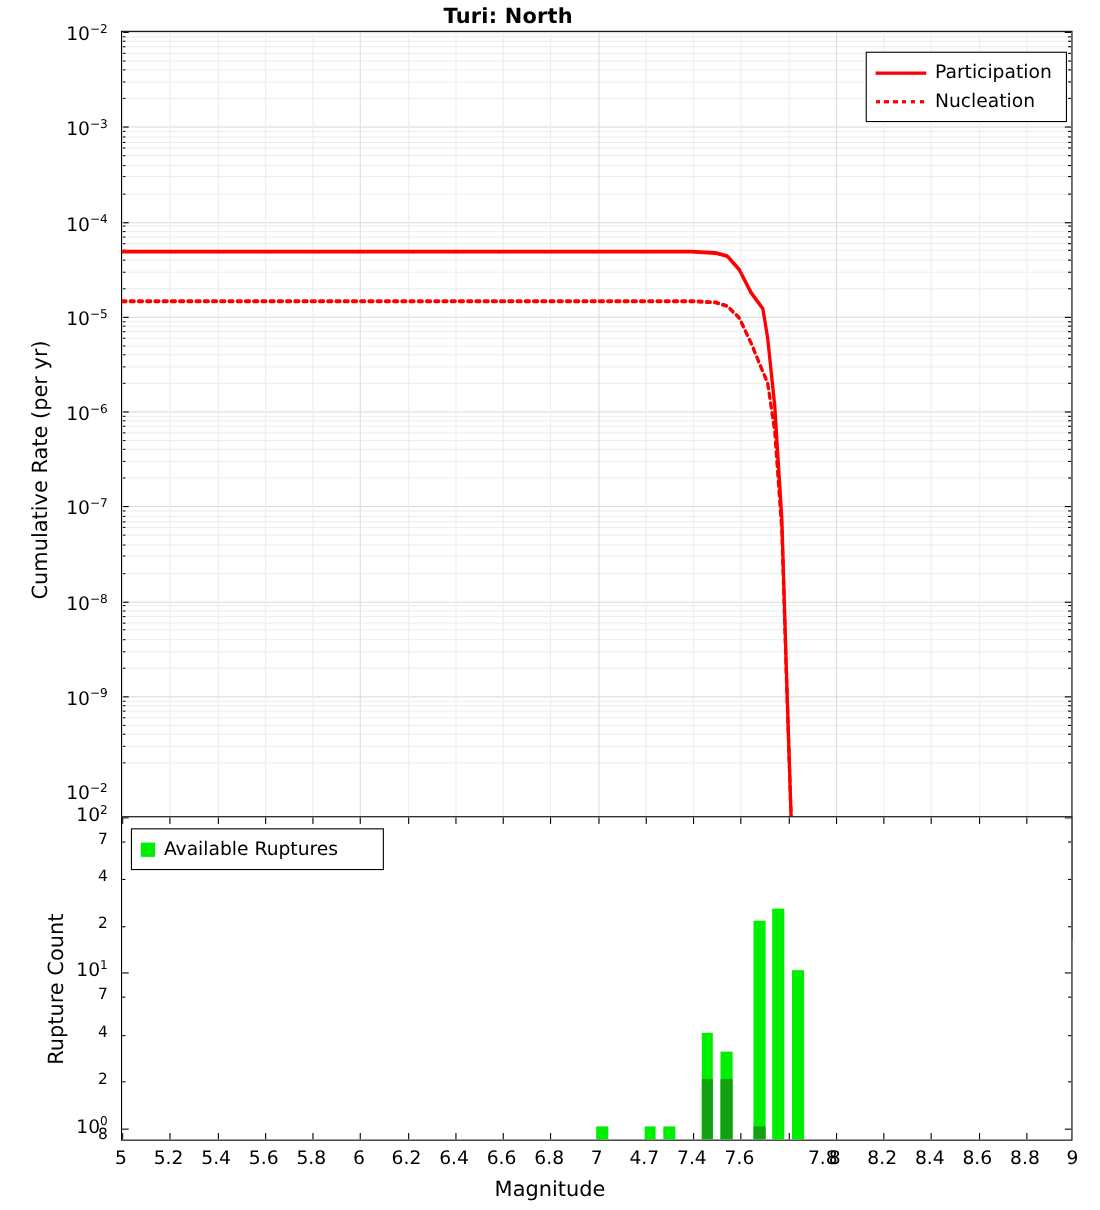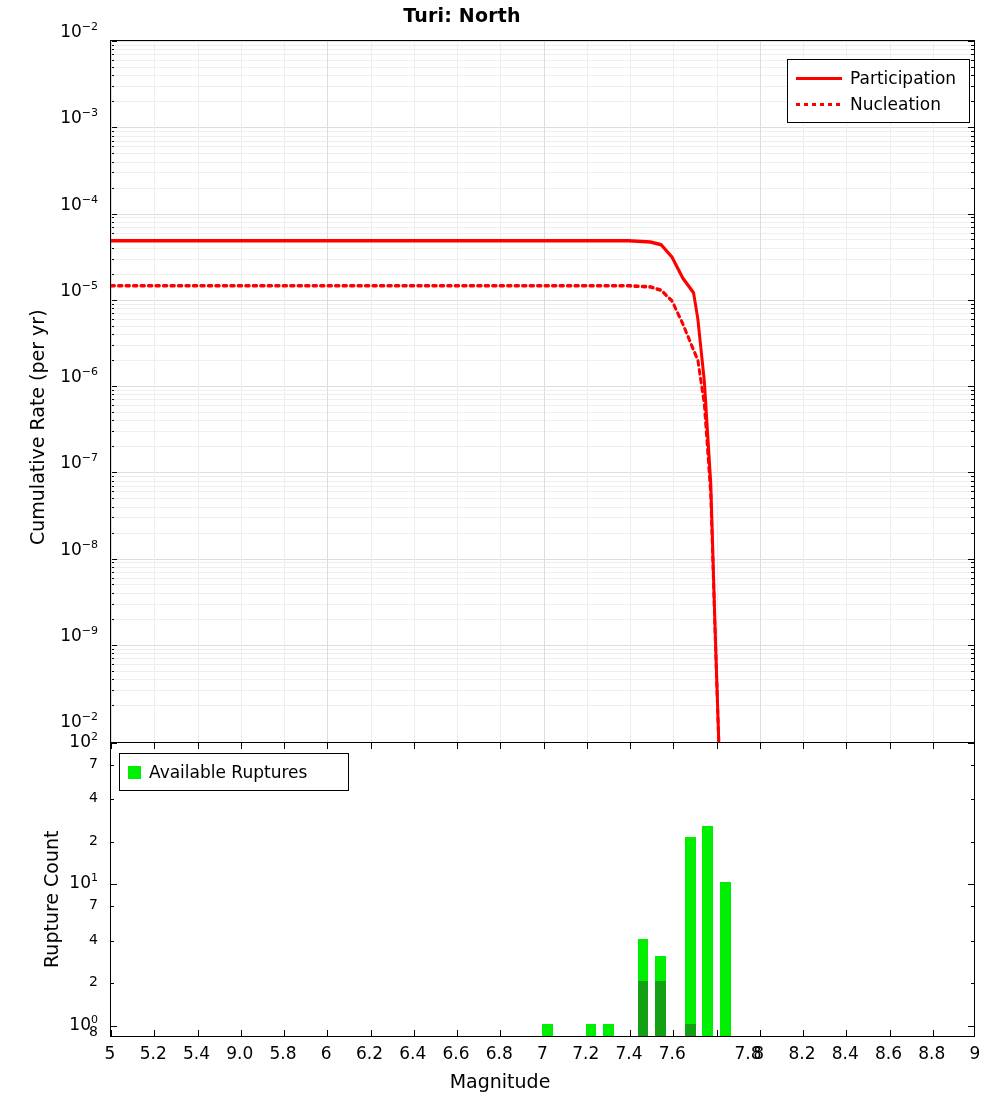--- a/index.html
+++ b/index.html
@@ -35,21 +35,21 @@
   
   .panel {
     position: absolute;
     box-sizing: border-box;
     border: 1px solid #000;
     background: #ffffff;
     overflow: hidden;
   }
   #panel-top {
     left: 110px;
-    top: 40px;
+    top: 28px;
     width: 865px;
     height: 826px;
   }
   #panel-bottom {
     left: 110px;
     top: 742px;
     width: 865px;
     height: 295px;
   }
 
@@ -571,29 +571,29 @@
       <div class="ylabel-tick" style="left: 0px; width: 98px; top: 192.5px;">10<sup>−4</sup></div>
       <div class="ylabel-tick" style="left: 0px; width: 98px; top: 278.75px;">10<sup>−5</sup></div>
       <div class="ylabel-tick" style="left: 0px; width: 98px; top: 365px;">10<sup>−6</sup></div>
       <div class="ylabel-tick" style="left: 0px; width: 98px; top: 451.25px;">10<sup>−7</sup></div>
       <div class="ylabel-tick" style="left: 0px; width: 98px; top: 537.5px;">10<sup>−8</sup></div>
       <div class="ylabel-tick" style="left: 0px; width: 98px; top: 623.75px;">10<sup>−9</sup></div>
       <div class="ylabel-tick" style="left: 0px; width: 98px; top: 710px;">10<sup>−2</sup></div>
       <div class="xlabel-tick" style="left: 80px; top: 1043px; width: 60px;">5</div>
       <div class="xlabel-tick" style="left: 123.25px; top: 1043px; width: 60px;">5.2</div>
       <div class="xlabel-tick" style="left: 166.5px; top: 1043px; width: 60px;">5.4</div>
-      <div class="xlabel-tick" style="left: 209.75px; top: 1043px; width: 60px;">9.0</div>
+      <div class="xlabel-tick" style="left: 209.75px; top: 1043px; width: 60px;">5.6</div>
       <div class="xlabel-tick" style="left: 253px; top: 1043px; width: 60px;">5.8</div>
       <div class="xlabel-tick" style="left: 296.25px; top: 1043px; width: 60px;">6</div>
       <div class="xlabel-tick" style="left: 339.5px; top: 1043px; width: 60px;">6.2</div>
       <div class="xlabel-tick" style="left: 382.75px; top: 1043px; width: 60px;">6.4</div>
       <div class="xlabel-tick" style="left: 426px; top: 1043px; width: 60px;">6.6</div>
       <div class="xlabel-tick" style="left: 469.25px; top: 1043px; width: 60px;">6.8</div>
       <div class="xlabel-tick" style="left: 512.5px; top: 1043px; width: 60px;">7</div>
-      <div class="xlabel-tick" style="left: 555.75px; top: 1043px; width: 60px;">7.2</div>
+      <div class="xlabel-tick" style="left: 555.75px; top: 1043px; width: 60px;">4.7</div>
       <div class="xlabel-tick" style="left: 599px; top: 1043px; width: 60px;">7.4</div>
       <div class="xlabel-tick" style="left: 642.25px; top: 1043px; width: 60px;">7.6</div>
       <div class="xlabel-tick" style="left: 718px; top: 1043px; width: 60px;">7.8</div>
       <div class="xlabel-tick" style="left: 728.75px; top: 1043px; width: 60px;">8</div>
       <div class="xlabel-tick" style="left: 772px; top: 1043px; width: 60px;">8.2</div>
       <div class="xlabel-tick" style="left: 815.25px; top: 1043px; width: 60px;">8.4</div>
       <div class="xlabel-tick" style="left: 858.5px; top: 1043px; width: 60px;">8.6</div>
       <div class="xlabel-tick" style="left: 901.75px; top: 1043px; width: 60px;">8.8</div>
       <div class="xlabel-tick" style="left: 945px; top: 1043px; width: 60px;">9</div>
       <div class="ylabel-tick" style="left: 0px; width: 98px; top: 1012.81px; font-size: 17px;">10<sup>0</sup></div>

